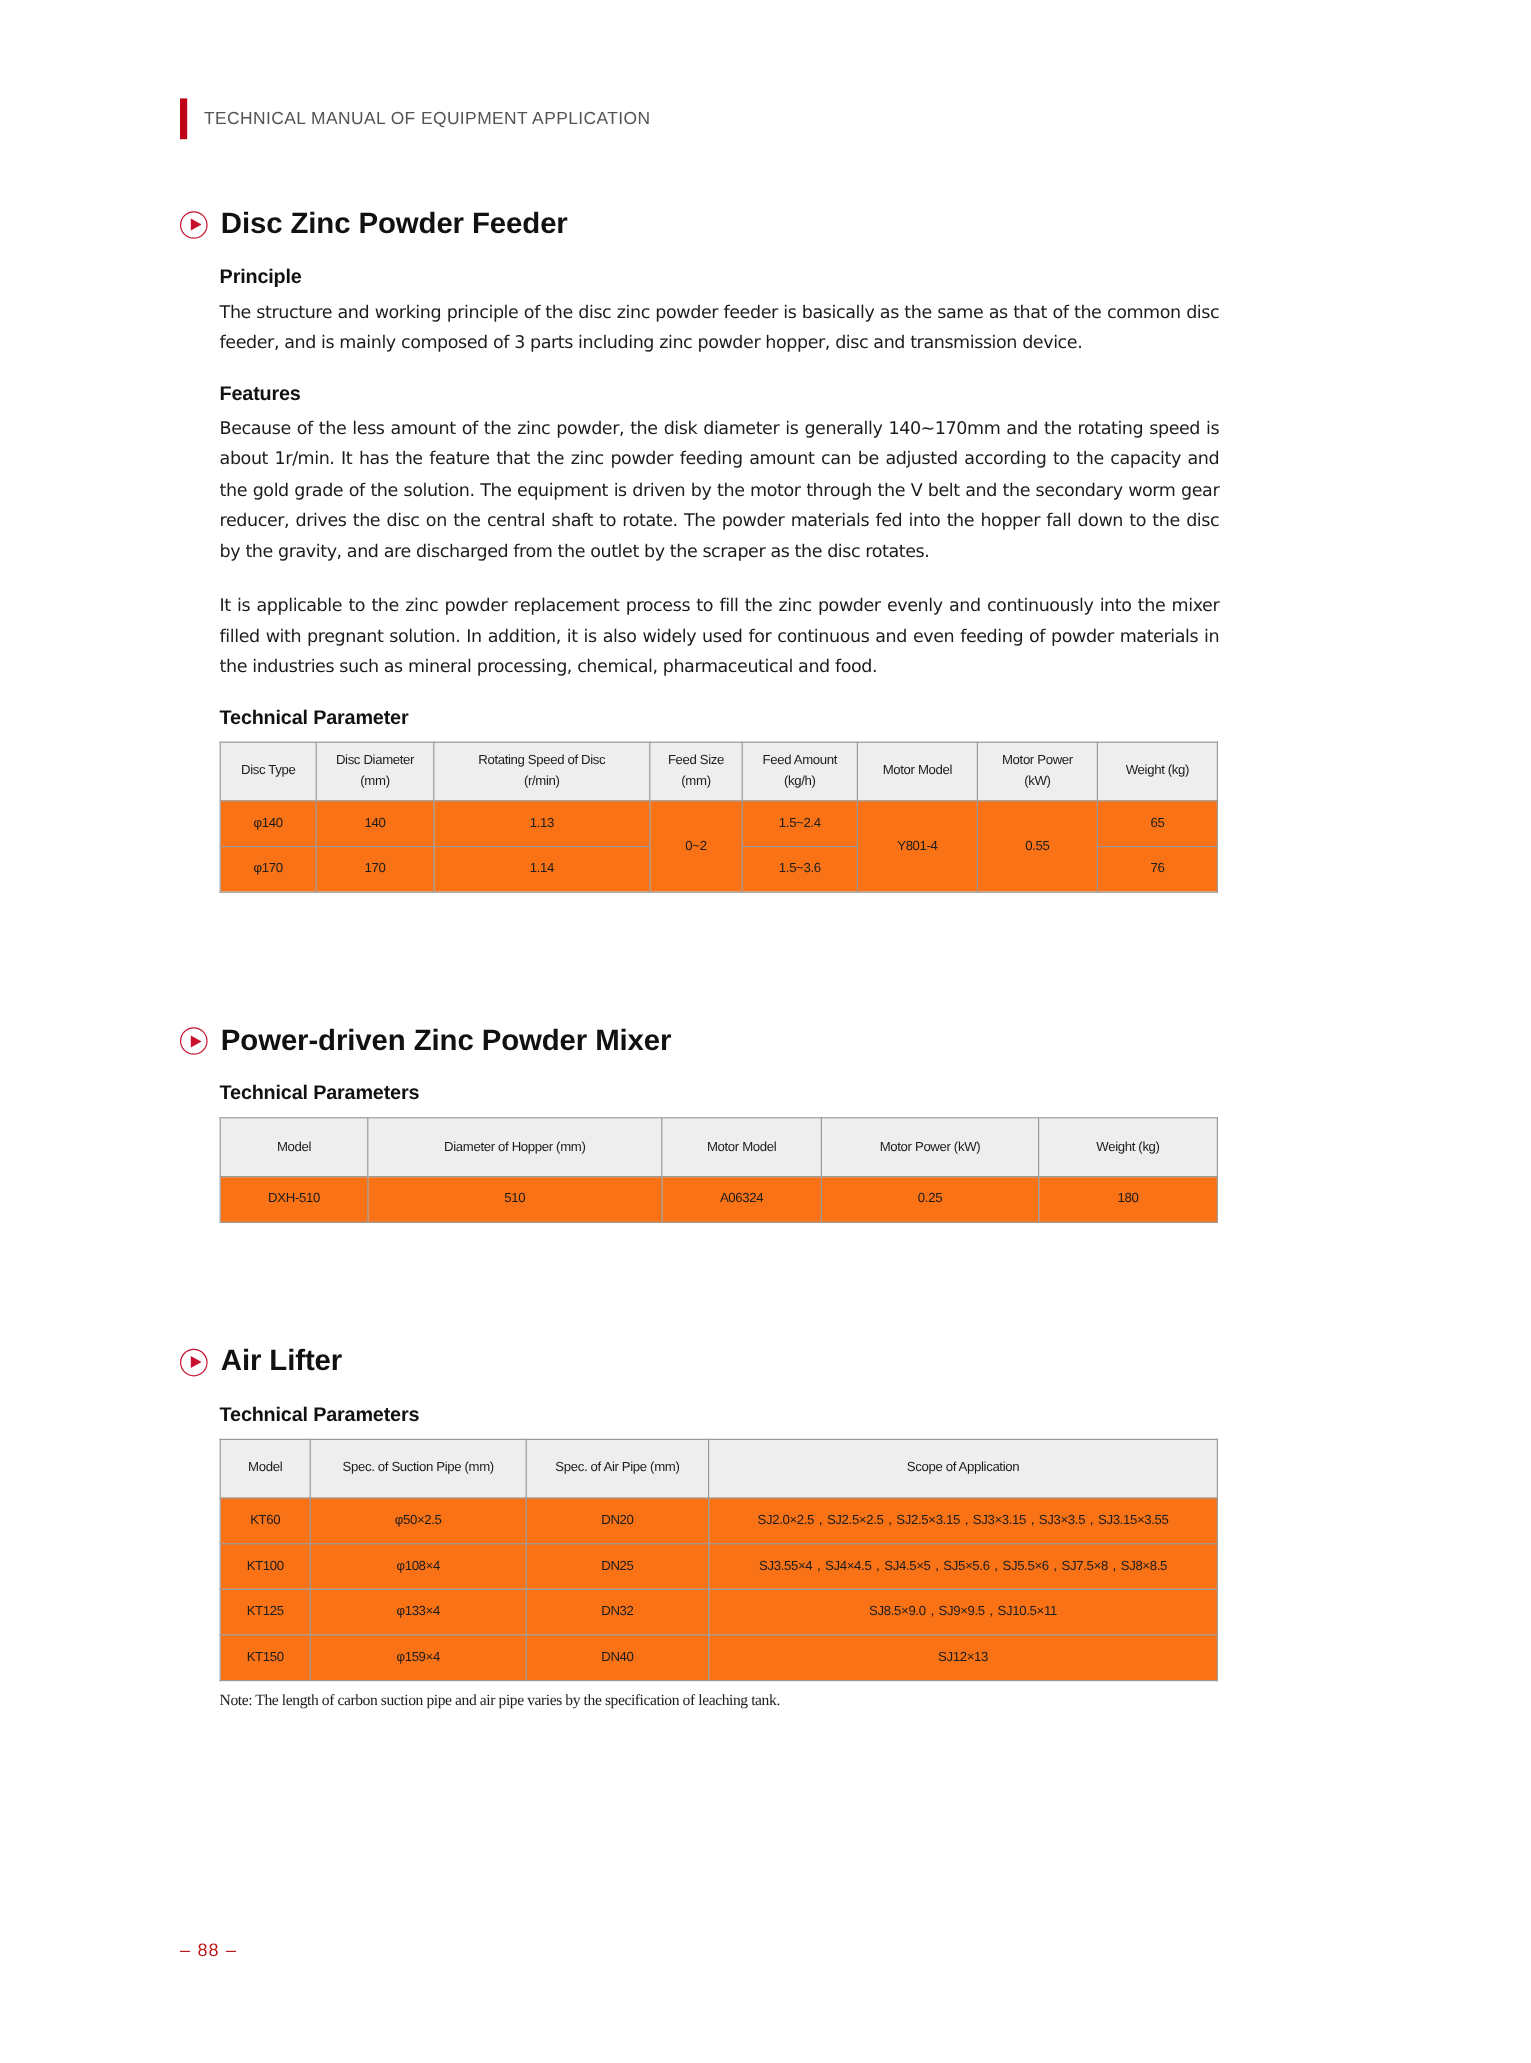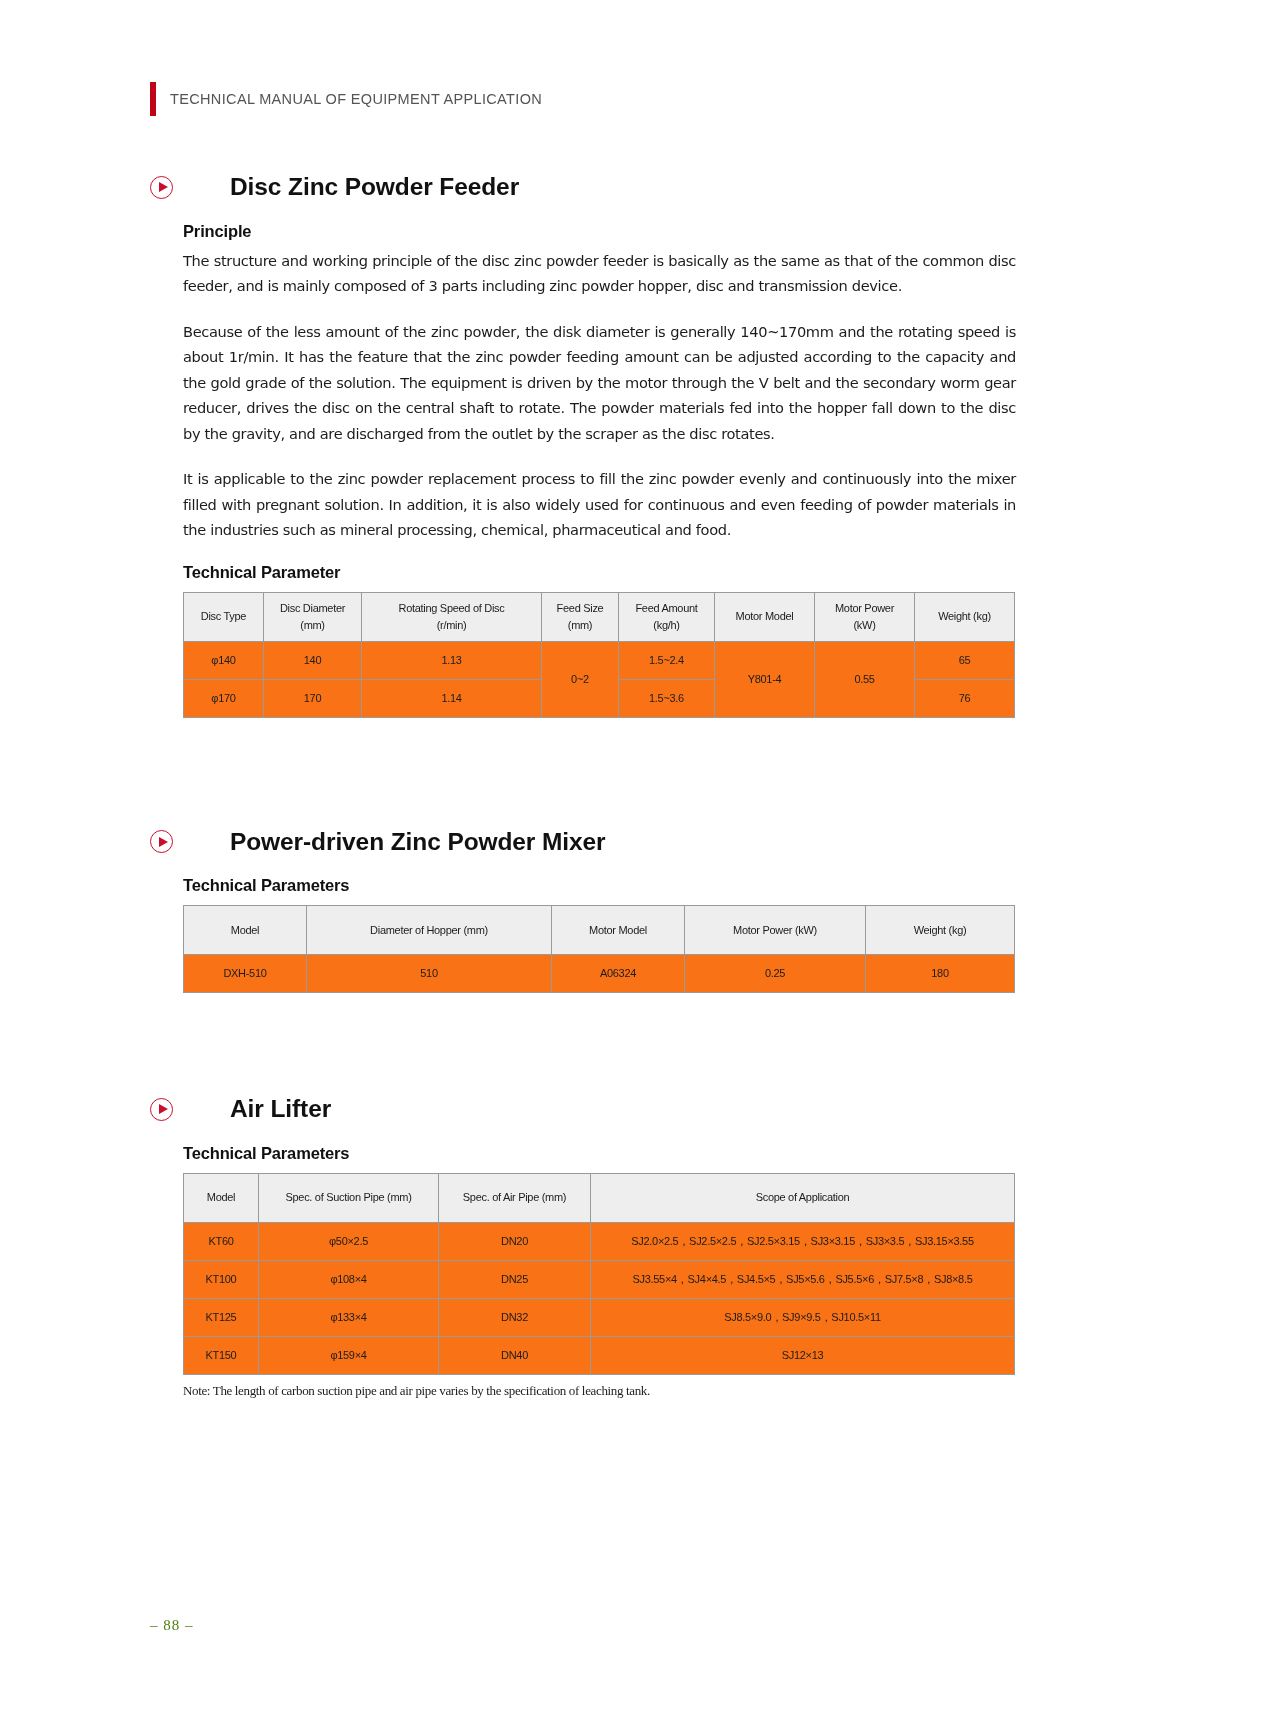--- a/index.html
+++ b/index.html
@@ -52,21 +52,20 @@
     left: 150px;
     top: 175px;
     width: 866px;
   }
 
   
   .section-head {
     display: flex;
     align-items: center;
     margin: 0 0 22px 0;
-    gap: 46px;
   }
   .bullet {
     width: 23px;
     height: 23px;
     flex: 0 0 23px;
     border: 1.6px solid #c8102e;
     border-radius: 50%;
     position: relative;
     margin-right: 11px;
     box-sizing: border-box;
@@ -159,23 +158,23 @@
 
   
   .gap-lg { height: 112px; }
   .gap-md { height: 104px; }
 
   
   .footer {
     position: absolute;
     left: 150px;
     bottom: 85px;
-    font-family: Liberation Serif, serif;
+    font-family: Liberation Sans, sans-serif;
     font-size: 15px;
-    color: #4d7c0f;
+    color: #b91c1c;
     letter-spacing: 1px;
   }
 </style>
 </head>
 <body>
 
 <div class="page">
 
   <div class="running-header">
     <div class="header-rule"></div>
@@ -185,20 +184,21 @@
   <div class="content">
 
     <div class="section-head">
       <span class="bullet"></span>
       <span class="section-title">Disc Zinc Powder Feeder</span>
     </div>
 
     <div class="sub-head">Principle</div>
     <p class="para">The structure and working principle of the disc zinc powder feeder is basically as the same as that of the common disc feeder, and is mainly composed of 3 parts including zinc powder hopper, disc and transmission device.</p>
 
+    <div class="sub-head">Features</div>
     <p class="para">Because of the less amount of the zinc powder, the disk diameter is generally 140~170mm and the rotating speed is about 1r/min. It has the feature that the zinc powder feeding amount can be adjusted according to the capacity and the gold grade of the solution. The equipment is driven by the motor through the V belt and the secondary worm gear reducer, drives the disc on the central shaft to rotate. The powder materials fed into the hopper fall down to the disc by the gravity, and are discharged from the outlet by the scraper as the disc rotates.</p>
 
     <p class="para">It is applicable to the zinc powder replacement process to fill the zinc powder evenly and continuously into the mixer filled with pregnant solution. In addition, it is also widely used for continuous and even feeding of powder materials in the industries such as mineral processing, chemical, pharmaceutical and food.</p>
 
     <div class="sub-head tight">Technical Parameter</div>
 
     <div class="tbl-wrap">
       <table class="data">
         <colgroup>
           <col style="width:80px">

